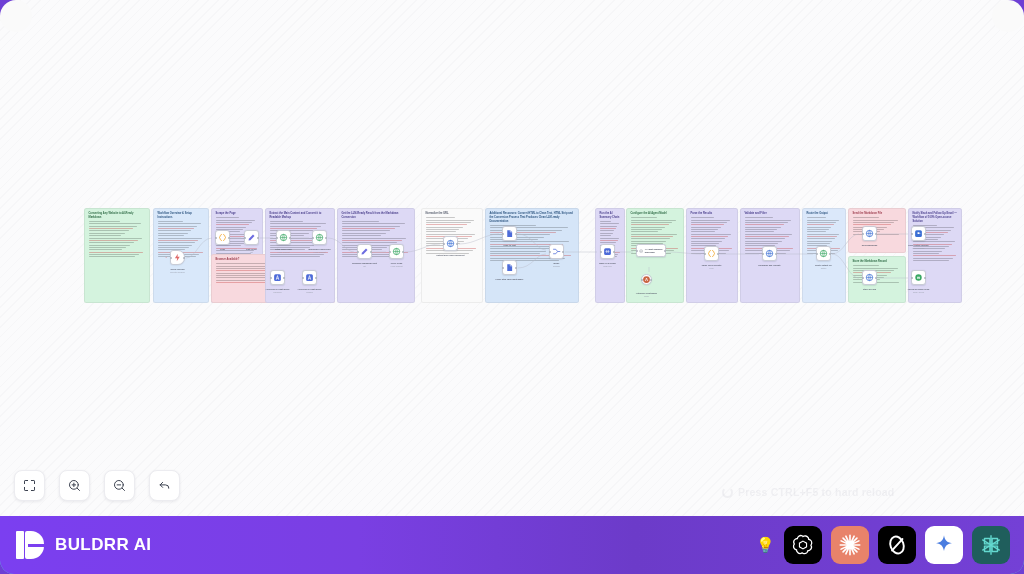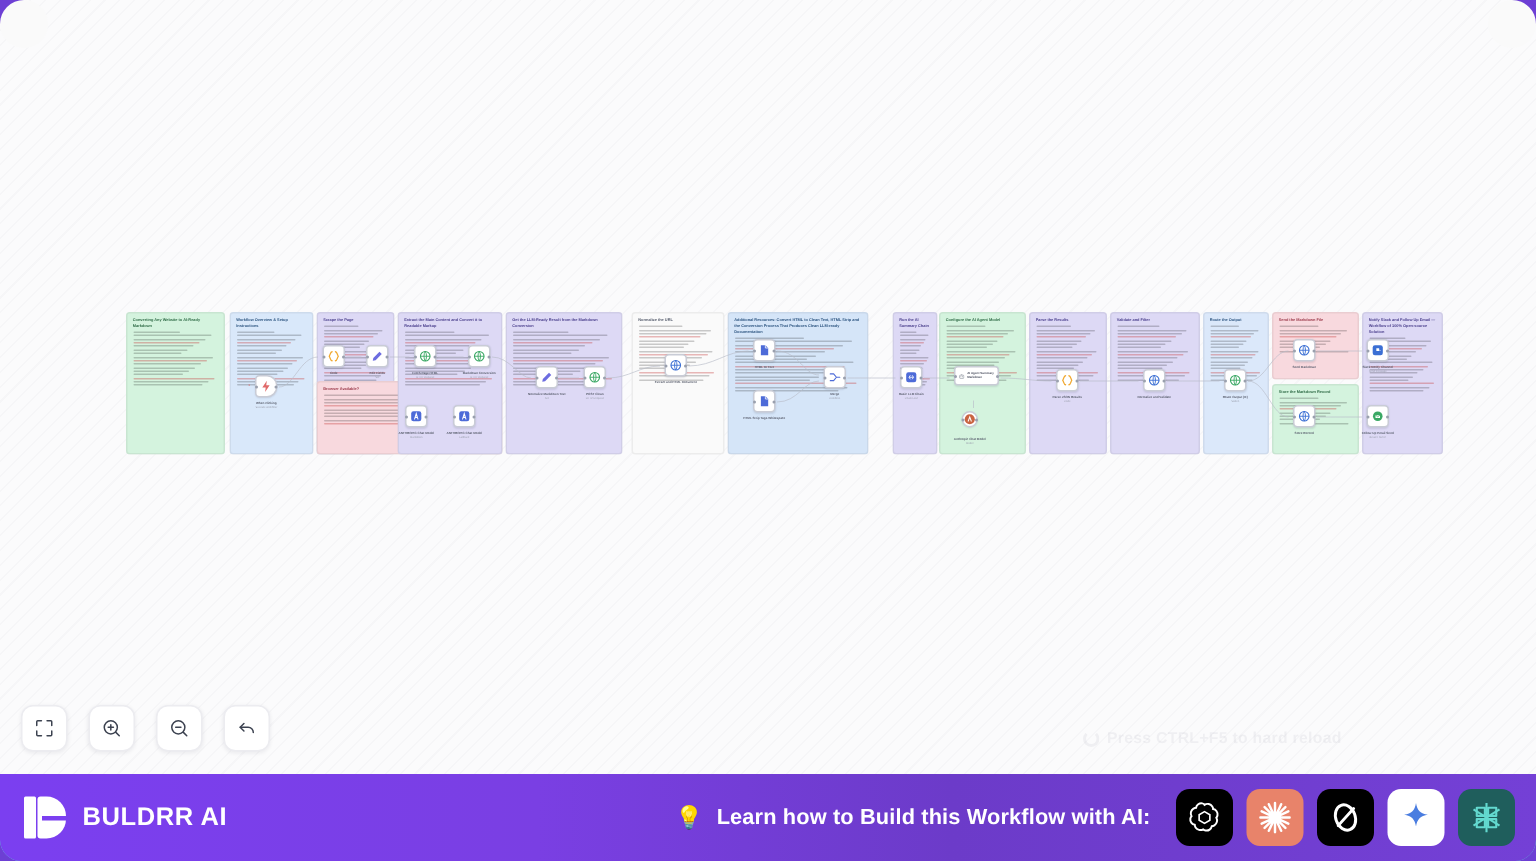--- a/index.html
+++ b/index.html
@@ -733,21 +733,20 @@
     <div id="brand">
       <div class="logo">
         <span class="bar"></span>
         <span class="bee"></span>
       </div>
       <span class="bname">BULDRR AI</span>
     </div>
 
     <div id="cta">
       <span class="bulb">💡</span>
-      <span class="ctatext">Learn how to Build this Workflow with AI:</span>
 
       <div class="aibtn ai-openai">
         <svg viewBox="0 0 24 24" fill="none" stroke="#fff" stroke-width="1.2">
           <path d="M12 4.2c1.6-1.1 3.8-.6 4.8 1 .3.5.5 1 .5 1.6 1.8.3 3 2 2.7 3.8-.1.6-.3 1.1-.7 1.5.9 1.6.4 3.7-1.2 4.7-.5.3-1 .5-1.6.5-.3 1.8-2 3-3.8 2.7-.6-.1-1.1-.3-1.5-.7-1.6.9-3.7.4-4.7-1.2-.3-.5-.5-1-.5-1.6-1.8-.3-3-2-2.7-3.8.1-.6.3-1.1.7-1.5-.9-1.6-.4-3.7 1.2-4.7.5-.3 1-.5 1.6-.5.3-1.8 2-3 3.8-2.7.6.1 1.1.3 1.4.9z"></path>
           <path d="M12 8.4l3.3 1.9v3.4L12 15.6l-3.3-1.9v-3.4z" stroke-width="1"></path>
         </svg>
       </div>
 
       <div class="aibtn ai-claude">
         <svg viewBox="0 0 24 24" stroke="#fff" stroke-width="1.5" stroke-linecap="round">

